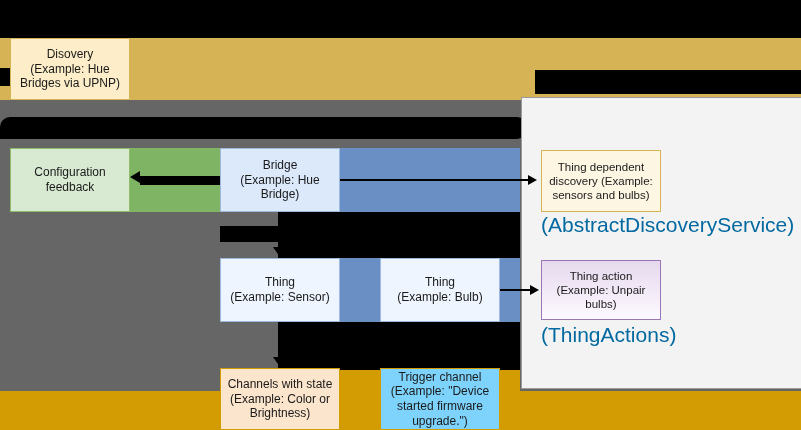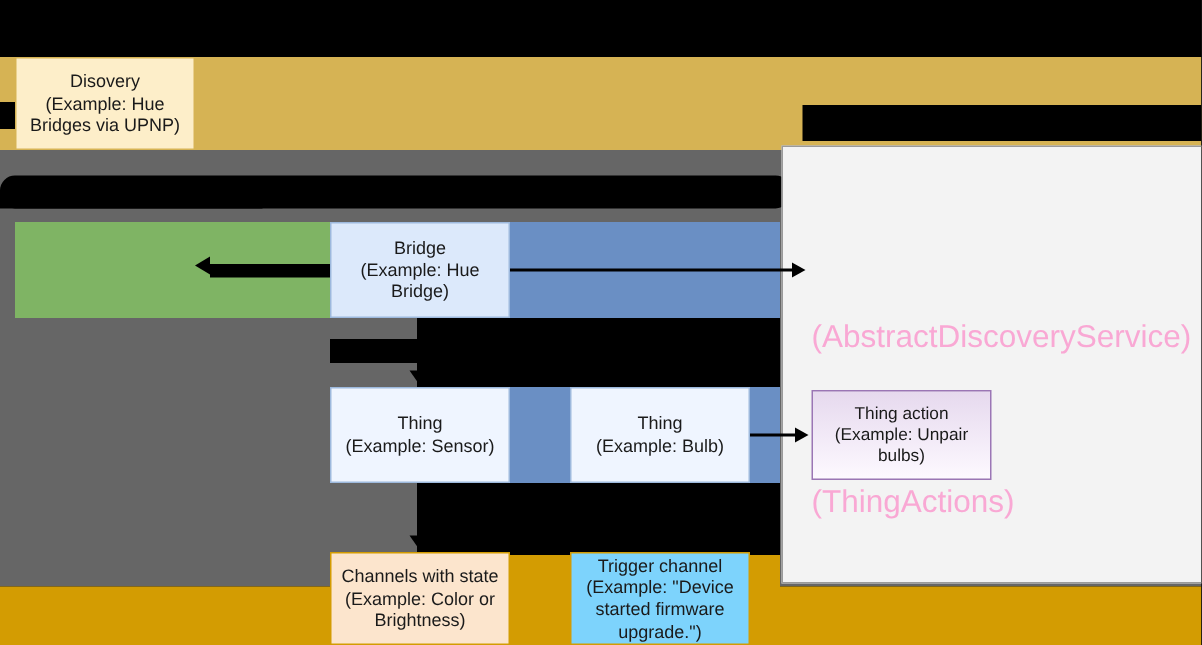--- a/index.html
+++ b/index.html
@@ -63,21 +63,21 @@
        border:1px solid #d39c02;font-size:12px;padding:2px 4px;}
 
   
   .panel-right{position:absolute;left:521px;top:97px;width:280px;height:290px;
        background:#f3f3f3;border:1px solid #9a9a9a;}
   .box-thingdisc{left:541px;top:150px;width:120px;height:62px;background:#fdf6e3;
        border:1px solid #d6b354;font-size:11.5px;padding:2px 4px;}
   .box-thingaction{left:541px;top:260px;width:120px;height:60px;
        background:linear-gradient(180deg,#e6d9ee 0%,#fdf9ff 100%);
        border:1px solid #9b76b5;font-size:11.5px;padding:2px 4px;}
-  .panel-caption{position:absolute;color:#f9a8d4;font-size:21px;white-space:nowrap;}
+  .panel-caption{position:absolute;color:#0369a1;font-size:21px;white-space:nowrap;}
   .cap-discovery{left:541px;top:213px;}
   .cap-actions{left:541px;top:323px;}
 
   
   .arrow-line{position:absolute;background:#000;height:1.5px;}
   .arrow-head-r{position:absolute;width:0;height:0;border-top:5px solid transparent;
        border-bottom:5px solid transparent;border-left:9px solid #000;}
   .arrow-head-l{position:absolute;width:0;height:0;border-top:6px solid transparent;
        border-bottom:6px solid transparent;border-right:10px solid #000;}
   .arrow-thick-l{position:absolute;background:#000;height:9px;}
@@ -123,20 +123,26 @@
   <div class="arrow-head-l ab1-head"></div>
 
   <div class="box box-discovery">
     <span>
       <span>Disovery</span><br>
       <span>(Example: Hue</span><br>
       <span>Bridges via UPNP)</span>
     </span>
   </div>
 
+  <div class="box box-configfeedback">
+    <span>
+      <span>Configuration</span><br>
+      <span>feedback</span>
+    </span>
+  </div>
 
   <div class="box box-bridge">
     <span>
       <span>Bridge</span><br>
       <span>(Example: Hue</span><br>
       <span>Bridge)</span>
     </span>
   </div>
 
   <div class="box box-thing-sensor">
@@ -165,20 +171,27 @@
     <span>
       <span>Trigger channel</span><br>
       <span>(Example: "Device</span><br>
       <span>started firmware</span><br>
       <span>upgrade.")</span>
     </span>
   </div>
 
   <div class="panel-right"></div>
 
+  <div class="box box-thingdisc">
+    <span>
+      <span>Thing dependent</span><br>
+      <span>discovery (Example:</span><br>
+      <span>sensors and bulbs)</span>
+    </span>
+  </div>
 
   <div class="panel-caption cap-discovery">(AbstractDiscoveryService)</div>
 
   <div class="box box-thingaction">
     <span>
       <span>Thing action</span><br>
       <span>(Example: Unpair</span><br>
       <span>bulbs)</span>
     </span>
   </div>

